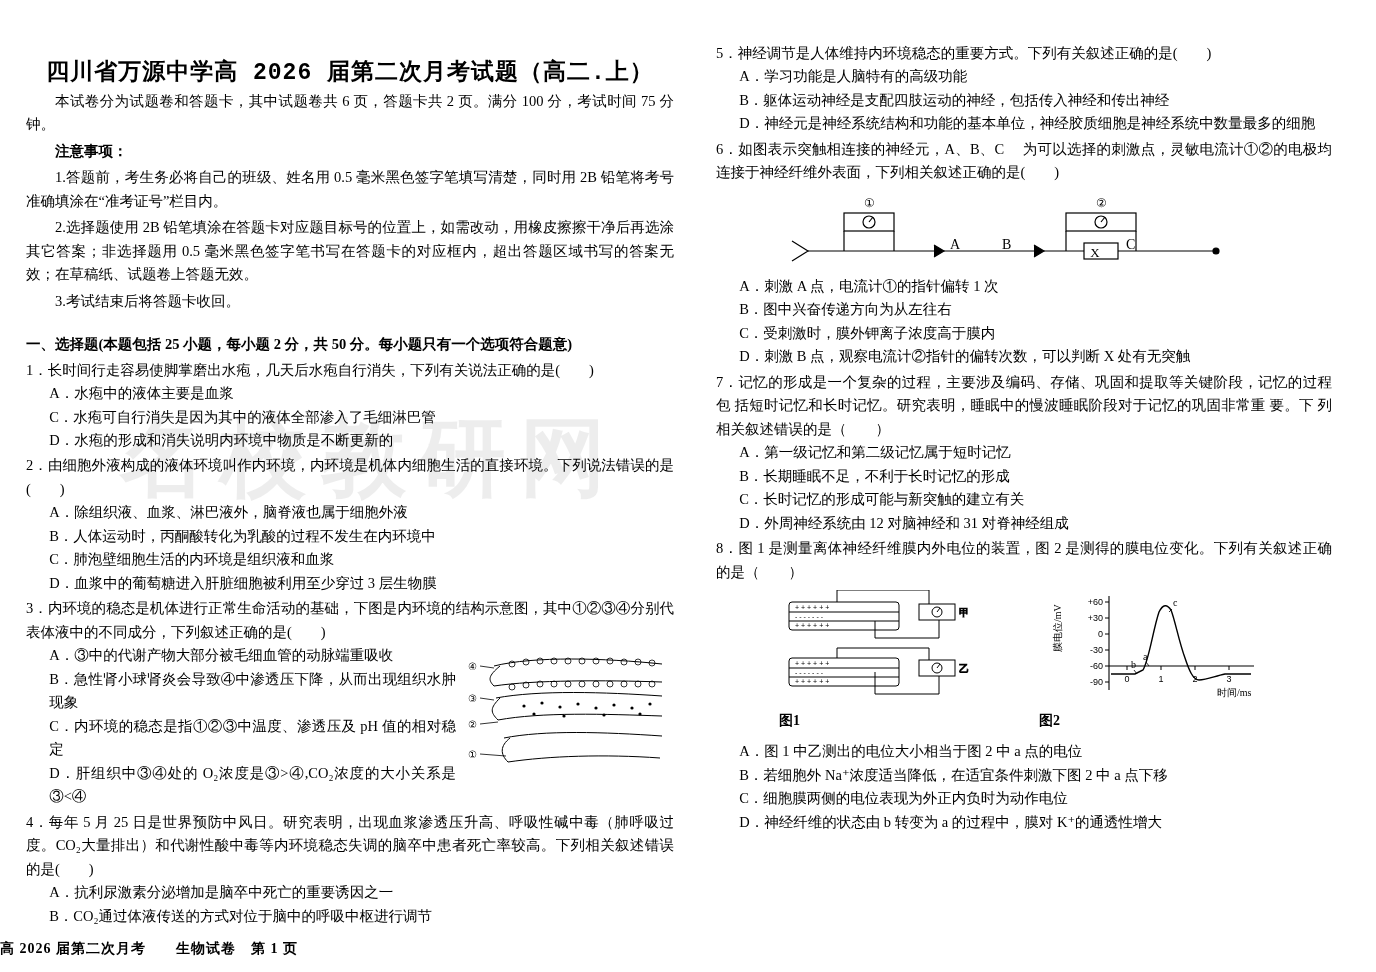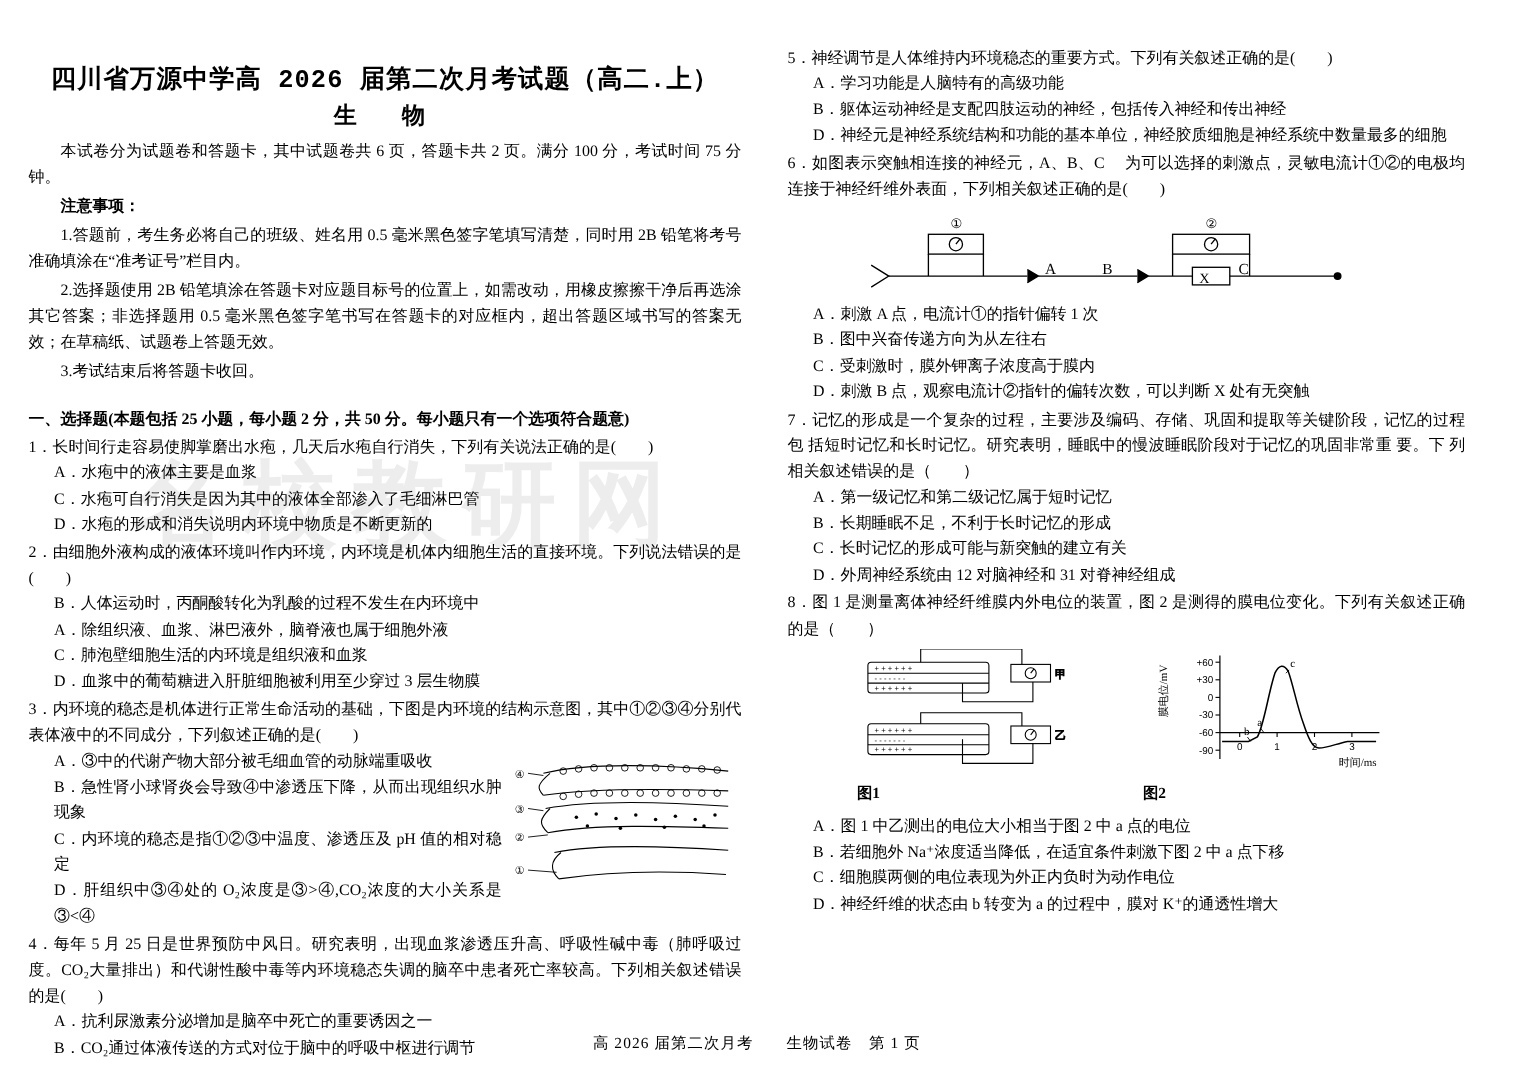--- a/index.html
+++ b/index.html
@@ -85,24 +85,25 @@
     text-align:justify;
   }
   .clearfix::after{content:"";display:block;clear:both;}
   .figwrap-right{
     float:right;
     margin:2px 0 2px 8px;
   }
   .footer{
     position:absolute;
     left:0;right:0;bottom:14px;
-    text-align:center;
+    text-align:left;
     font-size:14px;
     z-index:20;
     letter-spacing:1px;
+    font-weight:bold;
   }
   .fig-caption{
     font-size:14px;
     font-weight:bold;
     margin-top:2px;
   }
   svg{display:block;}
   .fig-row{
     display:flex;
     justify-content:center;
@@ -120,38 +121,37 @@
 
 <div class="page">
 
   <div class="watermark">名校教研网</div>
 
   <div class="cols">
 
     <div class="col col-left">
 
       <h1 class="title">四川省万源中学高 2026 届第二次月考试题（高二.上）</h1>
-      <h2 class="subject">生　物</h2>
 
       <p class="para indent2">本试卷分为试题卷和答题卡，其中试题卷共 6 页，答题卡共 2 页。满分 100 分，考试时间 75 分钟。</p>
       <p class="para bold" style="text-indent:2em;">注意事项：</p>
       <p class="para indent2">1.答题前，考生务必将自己的班级、姓名用 0.5 毫米黑色签字笔填写清楚，同时用 2B 铅笔将考号准确填涂在“准考证号”栏目内。</p>
       <p class="para indent2">2.选择题使用 2B 铅笔填涂在答题卡对应题目标号的位置上，如需改动，用橡皮擦擦干净后再选涂其它答案；非选择题用 0.5 毫米黑色签字笔书写在答题卡的对应框内，超出答题区域书写的答案无效；在草稿纸、试题卷上答题无效。</p>
       <p class="para indent2">3.考试结束后将答题卡收回。</p>
 
       <p class="sec-head">一、选择题(本题包括 25 小题，每小题 2 分，共 50 分。每小题只有一个选项符合题意)</p>
 
       <p class="q">1．长时间行走容易使脚掌磨出水疱，几天后水疱自行消失，下列有关说法正确的是(　　)</p>
       <p class="opt">A．水疱中的液体主要是血浆</p>
       <p class="opt">C．水疱可自行消失是因为其中的液体全部渗入了毛细淋巴管</p>
       <p class="opt">D．水疱的形成和消失说明内环境中物质是不断更新的</p>
 
       <p class="q">2．由细胞外液构成的液体环境叫作内环境，内环境是机体内细胞生活的直接环境。下列说法错误的是(　　)</p>
+      <p class="opt">A．除组织液、血浆、淋巴液外，脑脊液也属于细胞外液</p>
       <p class="opt">B．人体运动时，丙酮酸转化为乳酸的过程不发生在内环境中</p>
-      <p class="opt">A．除组织液、血浆、淋巴液外，脑脊液也属于细胞外液</p>
       <p class="opt">C．肺泡壁细胞生活的内环境是组织液和血浆</p>
       <p class="opt">D．血浆中的葡萄糖进入肝脏细胞被利用至少穿过 3 层生物膜</p>
 
       <p class="q">3．内环境的稳态是机体进行正常生命活动的基础，下图是内环境的结构示意图，其中①②③④分别代表体液中的不同成分，下列叙述正确的是(　　)</p>
       <div class="clearfix">
         <div class="figwrap-right">
           <svg width="210" height="135" viewBox="0 0 210 135">
 
             <g stroke="#000" fill="none" stroke-width="1">
               <path d="M30,20 C70,10 140,12 198,18"></path>

